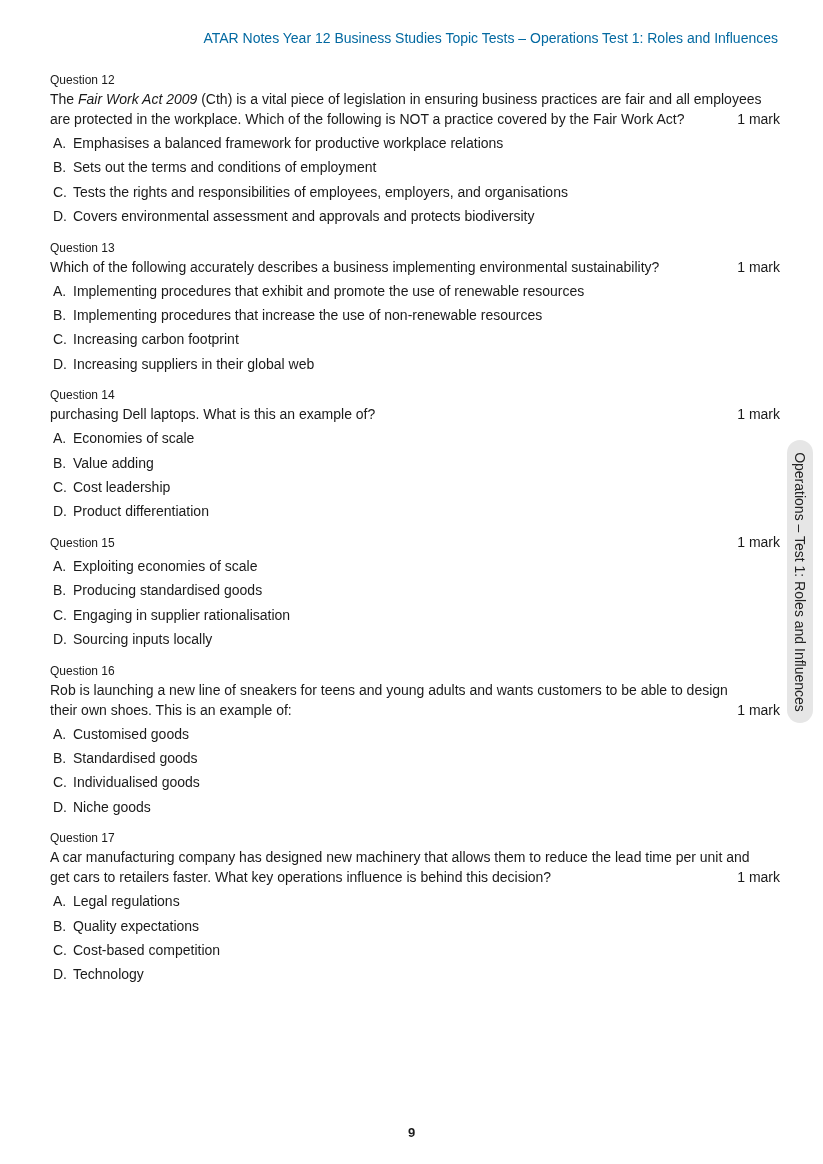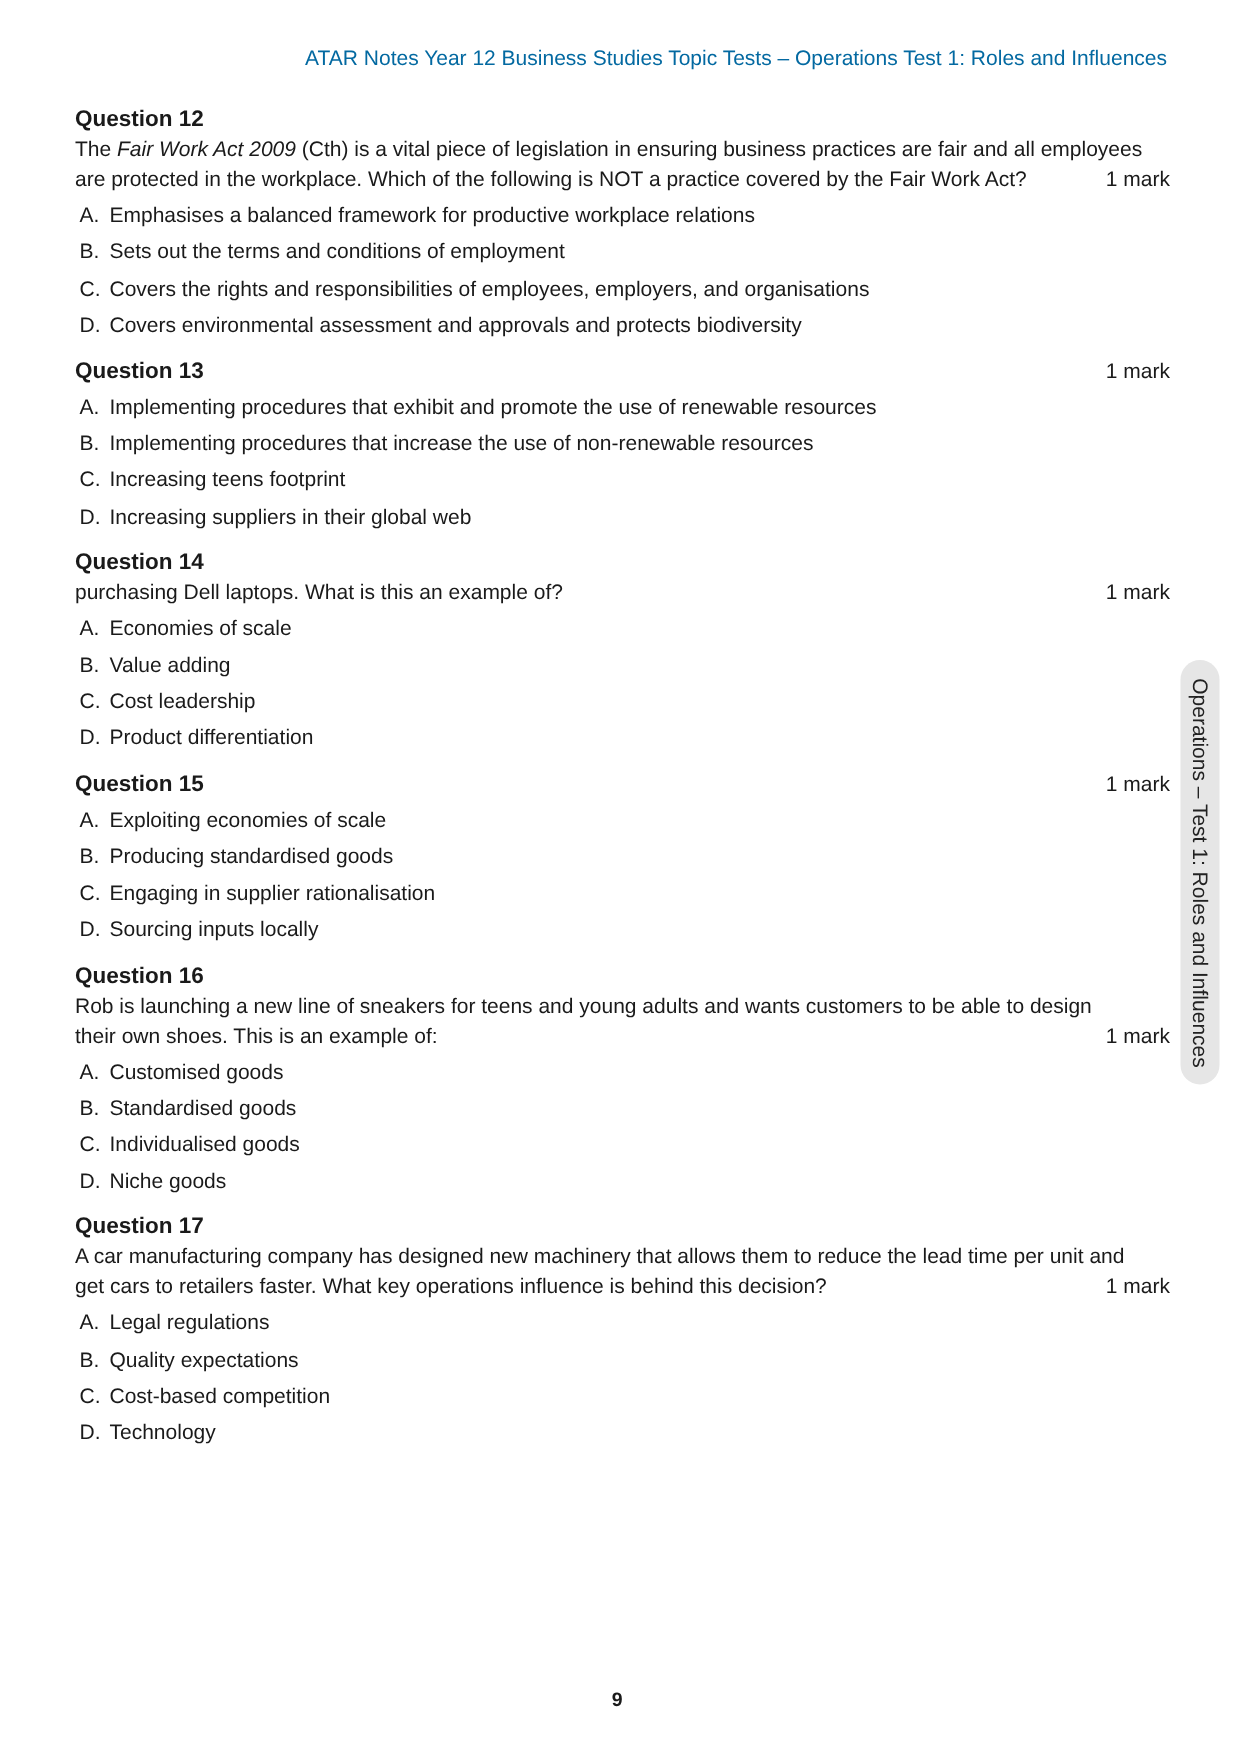--- a/index.html
+++ b/index.html
@@ -6,21 +6,21 @@
     body {
       width: 823px; height: 1164px; position: relative; overflow: hidden;
       font-family: "Liberation Sans", sans-serif; color: #1a1a1a;
     }
     .header {
       position: absolute; top: 30px; right: 45px;
       font-size: 14px; color: #0369a1;
     }
     .content { position: absolute; left: 50px; top: 71px; width: 730px; }
     .question { margin-bottom: 10px; }
-    .q-title { font-weight: bold; font-size: 15px; line-height: 18px; margin-bottom: 0; }
+    .q-title { font-weight: normal; font-size: 12px; line-height: 18px; margin-bottom: 0; }
     .q-row { position: relative; font-size: 14px; line-height: 20px; }
     .q-mark { position: absolute; right: 0; bottom: 0; font-size: 14px; }
     .options { margin-top: 2px; }
     .option { font-size: 14px; line-height: 24.4px; padding-left: 3px; display: flex; }
     .opt-letter { width: 20px; flex: none; }
     .side-tab {
       position: absolute; left: 787px; top: 440px; width: 26px; height: 283px;
       background: #e6e6e6; border-radius: 13px;
     }
     .side-tab-text {
@@ -53,46 +53,47 @@
       <div class="option">
           <span class="opt-letter">A.</span>
           <span>Emphasises a balanced framework for productive workplace relations</span>
         </div>
       <div class="option">
           <span class="opt-letter">B.</span>
           <span>Sets out the terms and conditions of employment</span>
         </div>
       <div class="option">
           <span class="opt-letter">C.</span>
-          <span>Covers the rights and responsibilities of employees, employers, and organisations</span>
+          <span>Tests the rights and responsibilities of employees, employers, and organisations</span>
         </div>
       <div class="option">
           <span class="opt-letter">D.</span>
           <span>Covers environmental assessment and approvals and protects biodiversity</span>
         </div>
     </div>
   </div>
 
   <div class="question">
     <div class="q-title">Question 13</div>
     <div class="q-row">
+      <span>Which of the following accurately describes a business implementing environmental sustainability?</span>
       <span class="q-mark">1 mark</span>
     </div>
     <div class="options">
       <div class="option">
           <span class="opt-letter">A.</span>
           <span>Implementing procedures that exhibit and promote the use of renewable resources</span>
         </div>
       <div class="option">
           <span class="opt-letter">B.</span>
           <span>Implementing procedures that increase the use of non-renewable resources</span>
         </div>
       <div class="option">
           <span class="opt-letter">C.</span>
-          <span>Increasing teens footprint</span>
+          <span>Increasing carbon footprint</span>
         </div>
       <div class="option">
           <span class="opt-letter">D.</span>
           <span>Increasing suppliers in their global web</span>
         </div>
     </div>
   </div>
 
   <div class="question">
     <div class="q-title">Question 14</div>

